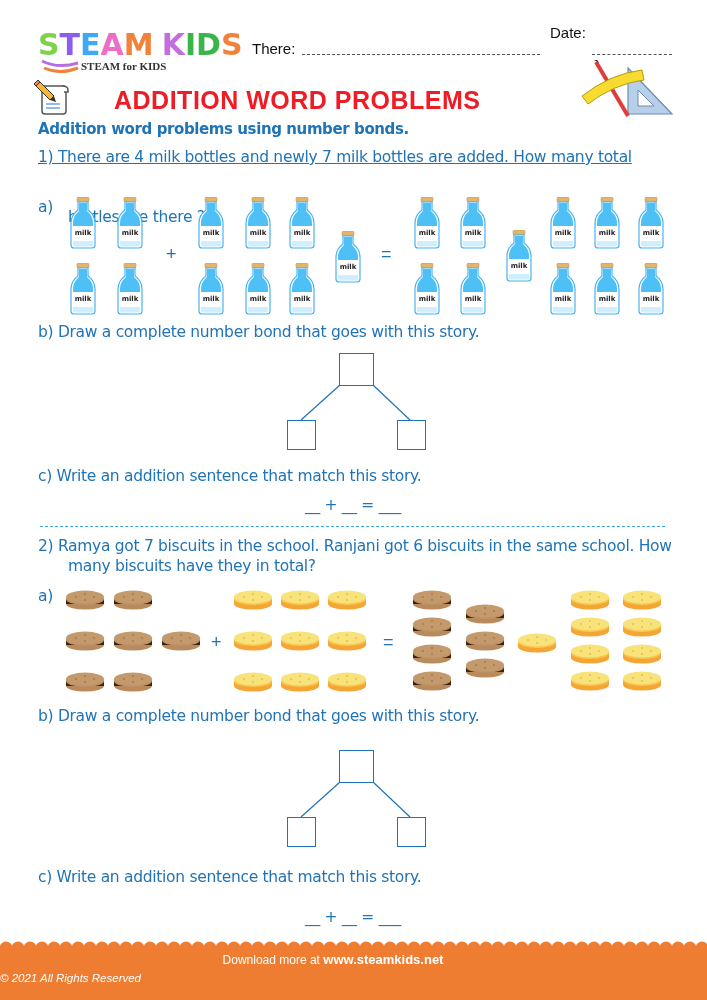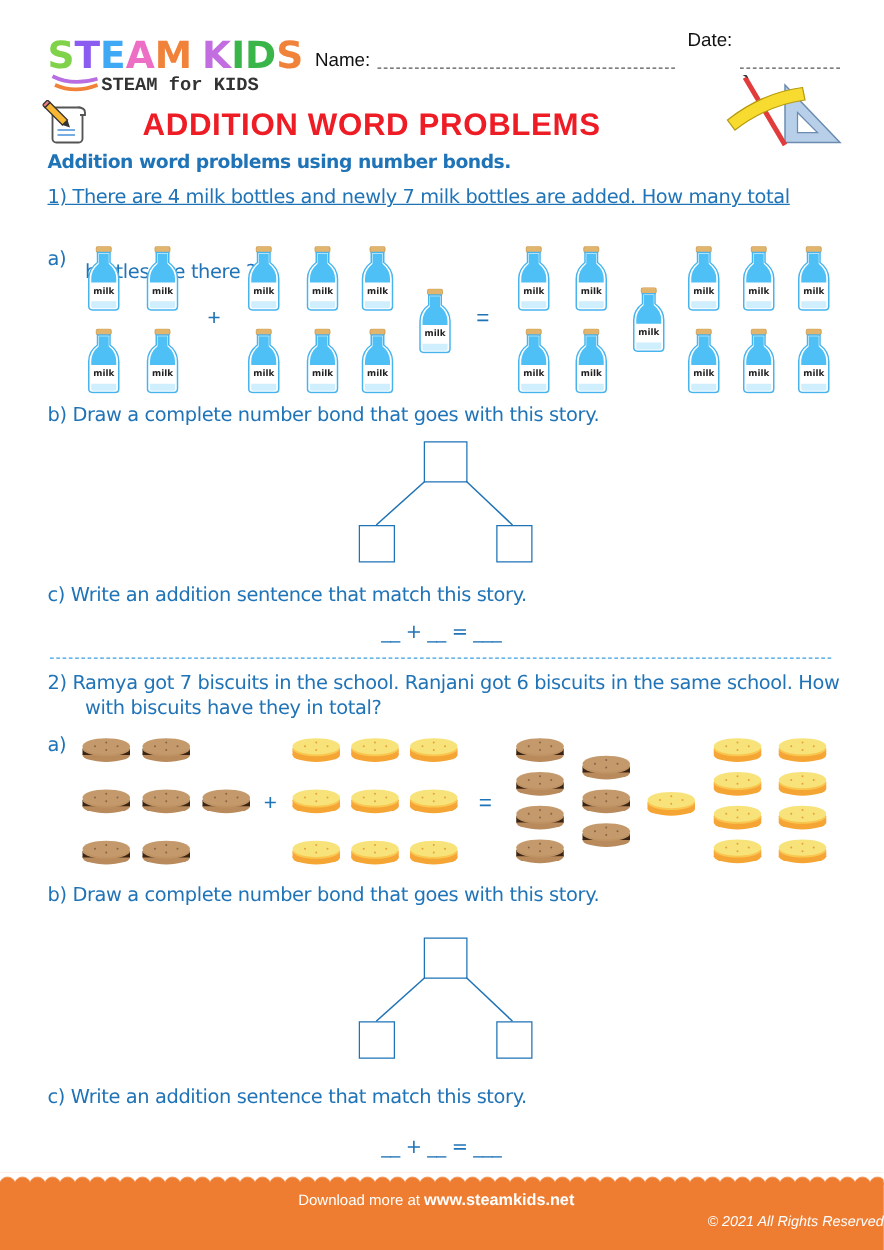--- a/index.html
+++ b/index.html
@@ -57,24 +57,24 @@
     <span class="logo-letter" style="width:8px"></span>
     <span class="logo-letter" style="color:#c36ee0">K</span>
     <span class="logo-letter" style="color:#39b54a">I</span>
     <span class="logo-letter" style="color:#39b54a">D</span>
     <span class="logo-letter" style="color:#f0823a">S</span>
   </div>
   <svg class="abs" style="left:2px;top:32px" width="40" height="16">
     <path d="M2 2 Q18 10 38 4" stroke="#b86ee0" stroke-width="3" fill="none"></path>
     <path d="M4 9 Q20 16 38 9" stroke="#f0823a" stroke-width="3" fill="none"></path>
   </svg>
-  <span class="abs" style="left:43px;top:33px;font-size:15px;font-weight:bold;color:#333;white-space:nowrap;font-family:Liberation Mono, monospace;">STEAM for KIDS</span>
-</div>
-
-<span class="abs" style="left:252px;top:40px;font-size:15px;color:#111;">Name:</span>
+  <span class="abs" style="left:43px;top:33px;font-size:11px;font-weight:bold;color:#333;white-space:nowrap;font-family:Liberation Serif, serif;">STEAM for KIDS</span>
+</div>
+
+<span class="abs" style="left:252px;top:40px;font-size:15px;color:#111;">There:</span>
 <div class="field-line" style="left:302px;top:53px;width:238px;"></div>
 <span class="abs" style="left:550px;top:24px;font-size:15px;color:#111;">Date:</span>
 <div class="field-line" style="left:592px;top:53px;width:80px;"></div>
 
 <svg class="abs" style="left:34px;top:80px" width="38" height="36" viewBox="0 0 38 36">
   <rect x="8" y="6" width="24" height="28" rx="3" fill="#fff" stroke="#555" stroke-width="1.5"></rect>
   <path d="M28 6 Q34 6 34 10 L34 12 L30 12" fill="#fff" stroke="#555" stroke-width="1.5"></path>
   <line x1="12" y1="24" x2="26" y2="24" stroke="#4a90d9" stroke-width="1.2"></line>
   <line x1="12" y1="28" x2="26" y2="28" stroke="#4a90d9" stroke-width="1.2"></line>
   <path d="M2 6 L6 2 L20 16 L16 20 Z" fill="#f7b733" stroke="#333" stroke-width="1"></path>
@@ -181,21 +181,21 @@
   <div class="box" style="left:339px;top:353px;width:35px;height:33px;"></div>
   <div class="box" style="left:287px;top:420px;width:29px;height:30px;"></div>
   <div class="box" style="left:397px;top:420px;width:29px;height:30px;"></div>
 </div>
 <div class="abs q" style="left:38px;top:467px;">c)  Write an addition sentence that match this story.</div>
 <div class="abs q" style="left:305px;top:496px;">__ + __ = ___</div>
 
 <div class="abs" style="left:40px;top:526px;width:625px;border-top:1.2px dashed #3aa0e0;"></div>
 
 <div class="abs q" style="left:38px;top:537px;">2)  Ramya got 7 biscuits in the school. Ranjani got 6 biscuits in the same school. How</div>
-<div class="abs q" style="left:68px;top:557px;">with biscuits have they in total?</div>
+<div class="abs q" style="left:68px;top:557px;">many biscuits have they in total?</div>
 <div class="abs q" style="left:38px;top:587px;">a)</div>
 
 <div>
   <svg class="biscuit" style="left:64px;top:589px">
       <use href="#biscuit-brown"></use>
     </svg>
   <svg class="biscuit" style="left:112px;top:589px">
       <use href="#biscuit-brown"></use>
     </svg>
   <svg class="biscuit" style="left:64px;top:630px">
@@ -311,18 +311,18 @@
 
 <div class="abs" style="left:0;top:946px;width:707px;height:54px;background:#ee7d31;">
   <svg class="abs" style="left:0;top:-8px" width="707" height="10">
     <defs>
         <pattern id="sc" width="12" height="10" patternUnits="userSpaceOnUse">
           <circle cx="6" cy="10" r="6.5" fill="#ee7d31"></circle>
         </pattern>
       </defs>
     <rect width="707" height="10" fill="url(#sc)"></rect>
   </svg>
-  <div class="abs" style="left:0;width:666px;top:6px;text-align:center;color:#fff;font-size:12px;margin-left:16px;">
+  <div class="abs" style="left:0;width:666px;top:6px;text-align:center;color:#fff;font-size:12px;">
     <span>Download more at</span>
     <span style="font-weight:bold;font-size:13px;">www.steamkids.net</span>
   </div>
-  <div class="abs" style="left:0;width:707px;top:26px;text-align:right;color:#fff;font-size:11.5px;font-style:italic;">© 2021 All Rights Reserved</div>
+  <div class="abs" style="left:0;width:707px;top:26px;text-align:left;color:#fff;font-size:11.5px;font-style:italic;">© 2021 All Rights Reserved</div>
 </div>
 
 </body></html>

